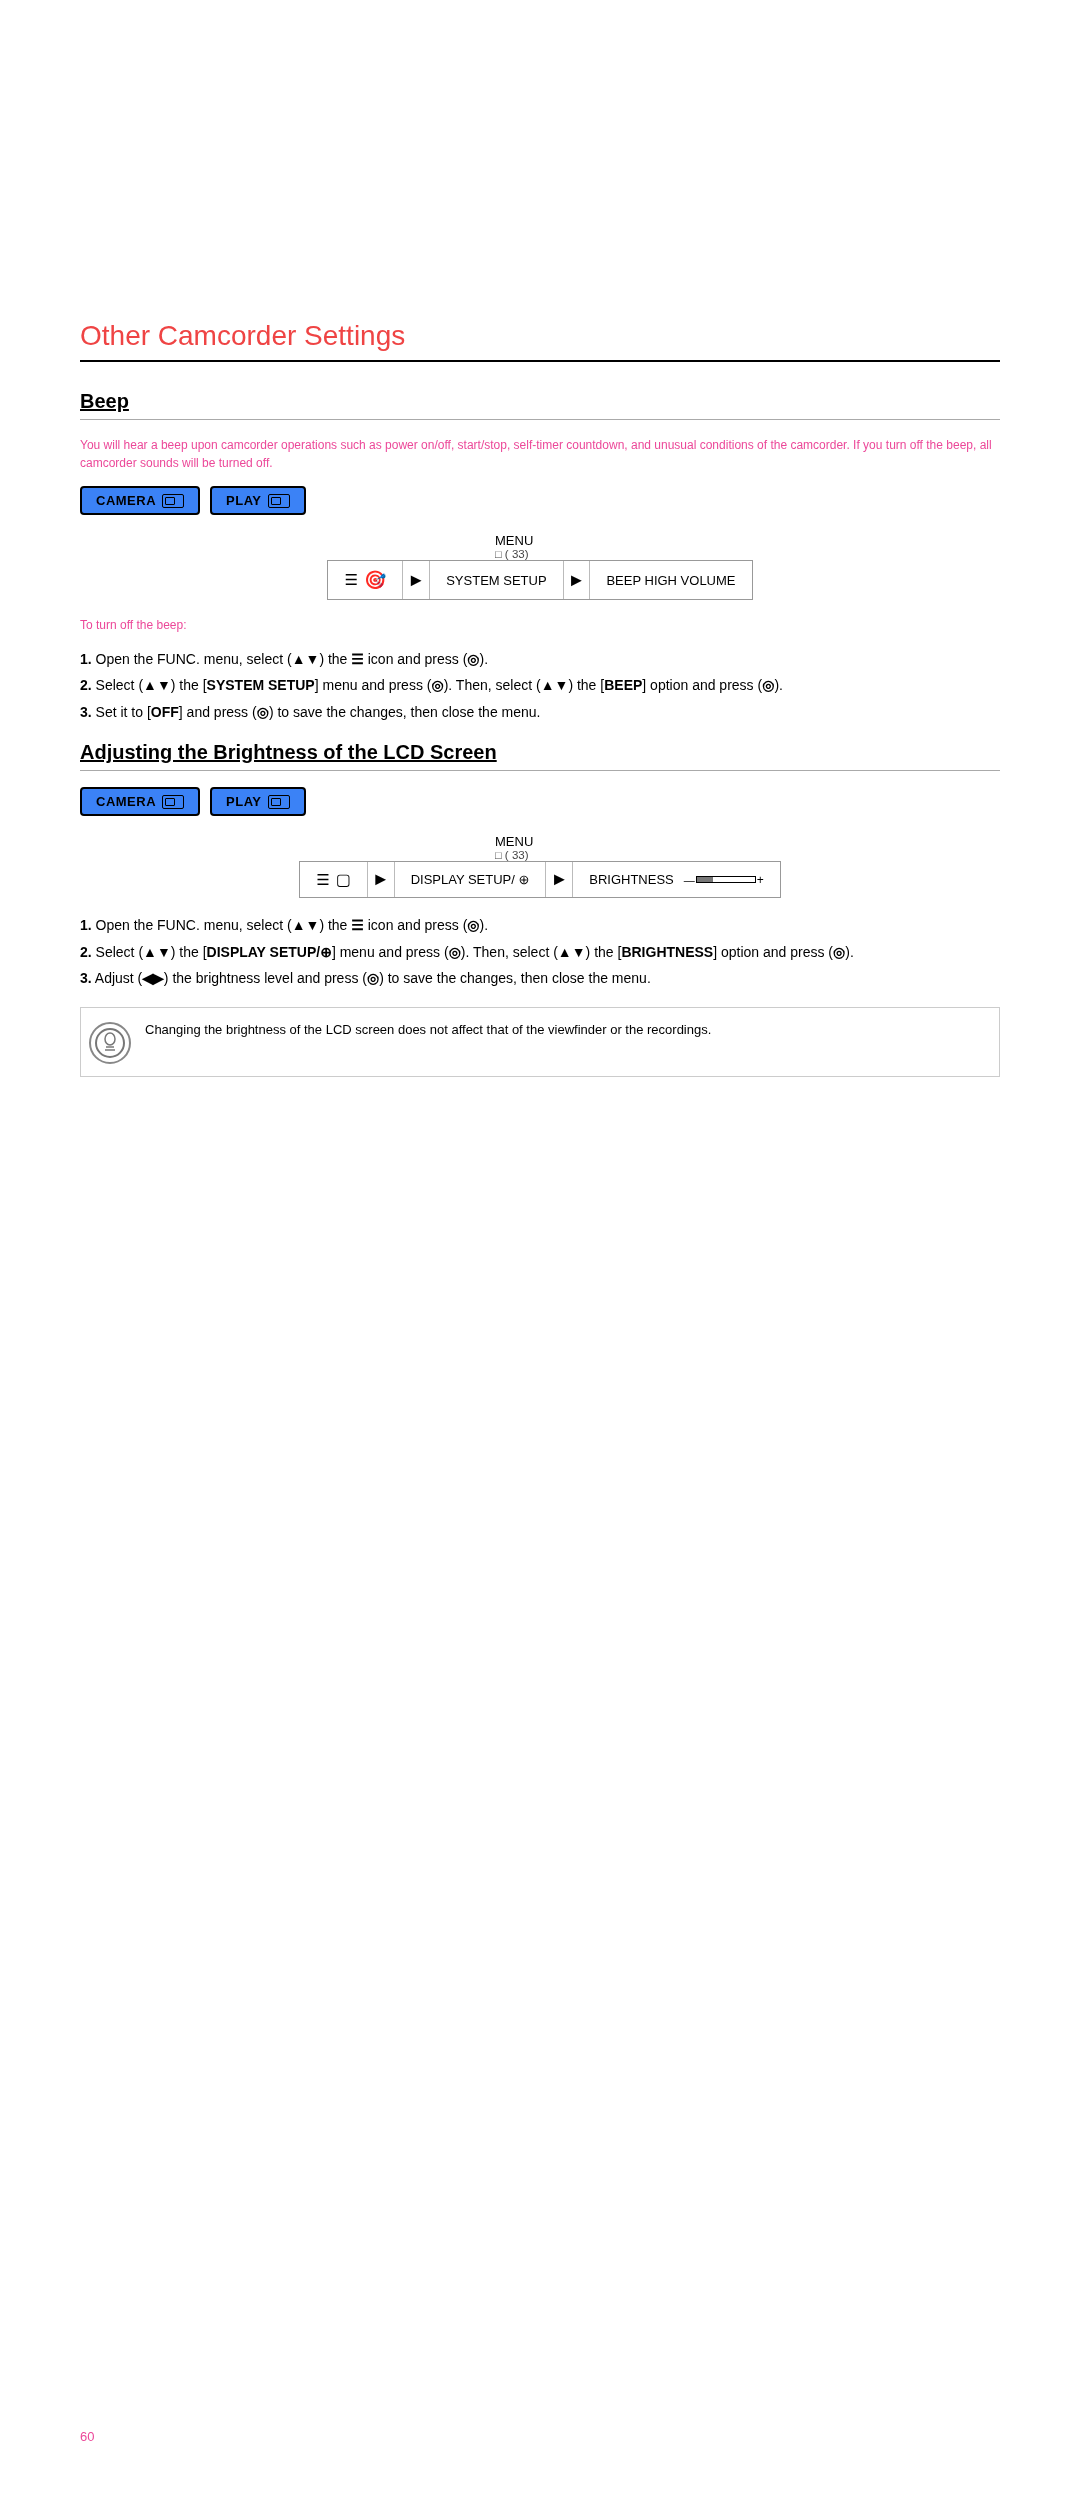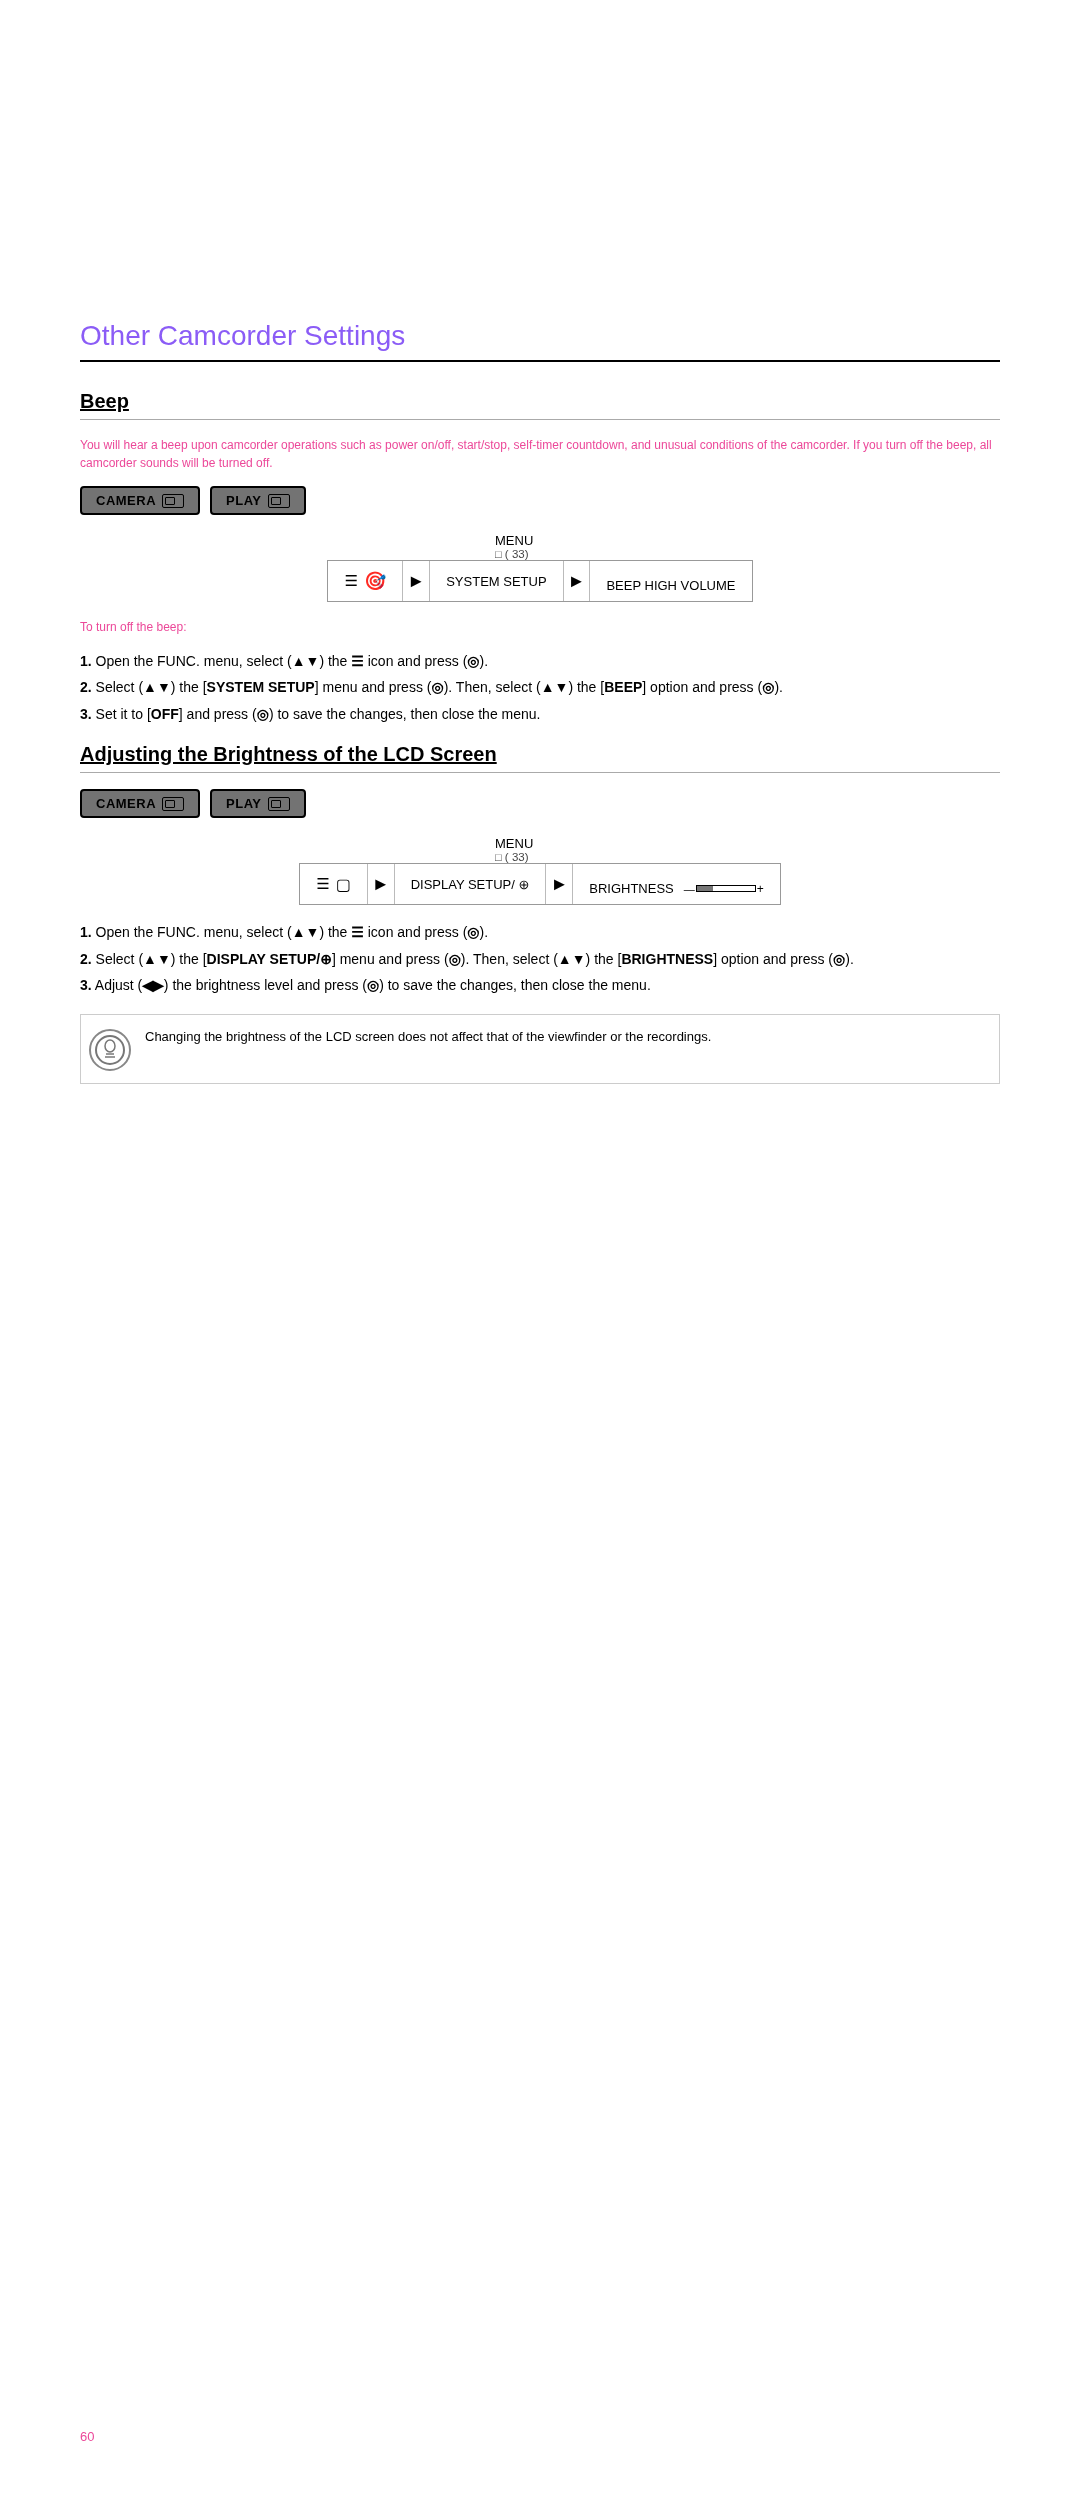--- a/index.html
+++ b/index.html
@@ -14,21 +14,21 @@
     }
     .page {
       width: 1080px;
       min-height: 2504px;
       background: #fff;
       padding: 320px 80px 80px 80px;
     }
     .section-title {
       font-size: 28px;
       font-weight: normal;
-      color: #8b5cf6;
+      color: #ef4444;
       border-bottom: 2px solid #000;
       padding-bottom: 8px;
       margin-bottom: 28px;
     }
     .subsection-title {
       font-size: 20px;
       font-weight: bold;
       text-decoration: underline;
       border-bottom: 1px solid #aaa;
       padding-bottom: 6px;
@@ -51,21 +51,21 @@
     .badge {
       border: 2px solid #000;
       border-radius: 4px;
       padding: 5px 14px;
       font-size: 13px;
       font-weight: bold;
       letter-spacing: 0.5px;
       display: flex;
       align-items: center;
       gap: 6px;
-      background: #737373;
+      background: #3b82f6;
     }
     .steps-list {
       margin-left: 0;
       margin-bottom: 18px;
       list-style: none;
       padding-left: 0;
     }
     .steps-list li {
       font-size: 14px;
       line-height: 1.6;
@@ -140,21 +140,20 @@
     .mf-cell {
       padding: 8px 16px;
       border-right: 1px solid #bbb;
       font-size: 13px;
       display: flex;
       align-items: center;
       gap: 6px;
     }
     .mf-cell:last-child {
       border-right: none;
-      margin-top: 9px;
     }
     .mf-arrow {
       display: flex;
       align-items: center;
       padding: 0 4px;
       font-size: 18px;
       color: #000;
       border-right: 1px solid #bbb;
     }
     .mf-arrow:last-child {

